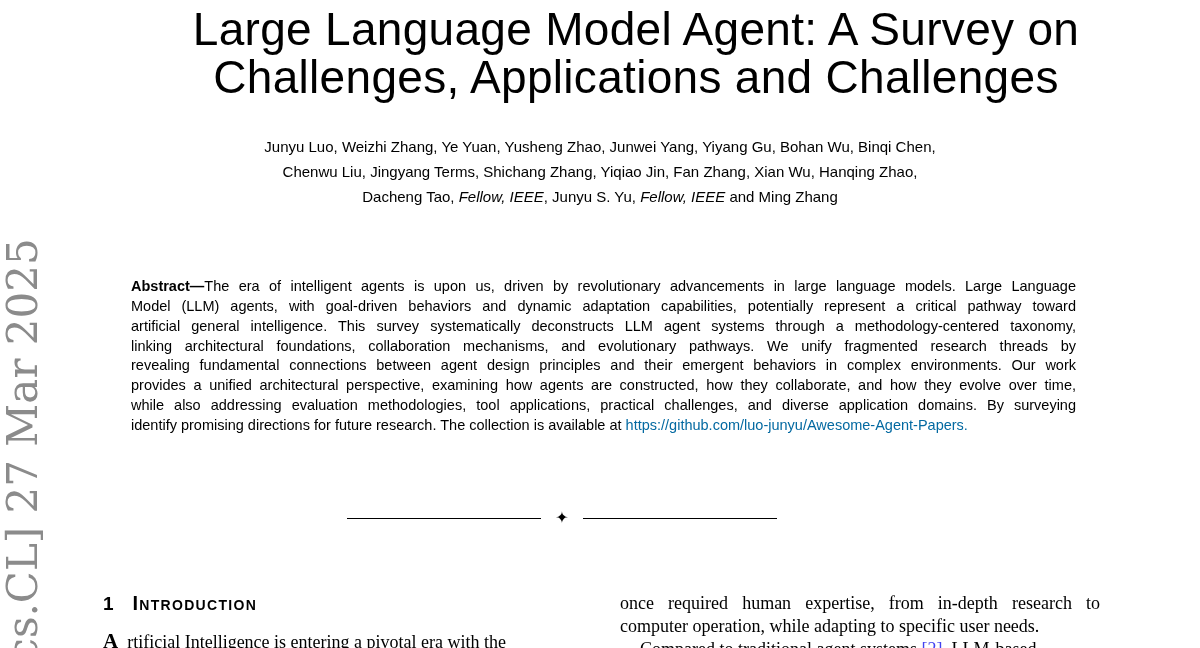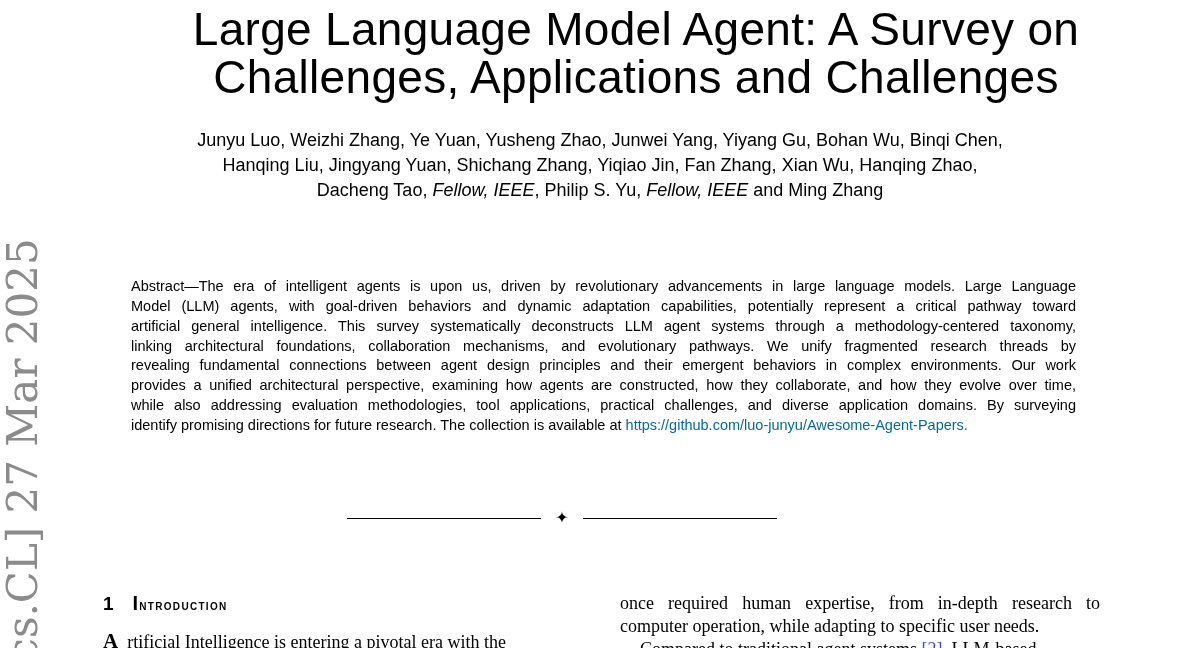--- a/index.html
+++ b/index.html
@@ -36,39 +36,39 @@
     font-size: 46px;
     font-weight: normal;
     line-height: 48px;
     letter-spacing: 0.3px;
     padding-left: 36px;
   }
   .title-line { display: block; }
   
   .authors {
     position: absolute;
-    top: 128px;
+    top: 134px;
     left: 0;
     width: 1200px;
     text-align: center;
-    font-size: 18px;
+    font-size: 15px;
     line-height: 25px;
   }
   
   .abstract {
     position: absolute;
     top: 277px;
     left: 131px;
     width: 945px;
     font-size: 14.5px;
     line-height: 19.85px;
   }
   .abs-line { width: 100%; }
   .j { text-align: justify; text-align-last: justify; }
-  .abs-label { font-weight: normal; }
+  .abs-label { font-weight: bold; }
   a.link { color: #0369a1; text-decoration: none; }
   
   .index-terms {
     position: absolute;
     top: 478px;
     left: 131px;
     width: 945px;
     font-size: 14.5px;
     line-height: 19.85px;
   }
@@ -88,21 +88,21 @@
   
   .section-heading {
     position: absolute;
     top: 592px;
     left: 103px;
     font-weight: bold;
     white-space: nowrap;
   }
   .sec-num { font-size: 19px; margin-right: 19px; }
   .sec-cap { font-size: 20px; letter-spacing: 1.2px; }
-  .sec-rest { font-size: 10px; letter-spacing: 1.3px; }
+  .sec-rest { font-size: 14px; letter-spacing: 1.3px; }
   
   .col-left-body {
     position: absolute;
     top: 630px;
     left: 103px;
     width: 500px;
     font-family: "Liberation Serif", serif;
     font-size: 18px;
     line-height: 23px;
   }
@@ -131,22 +131,22 @@
 
   <div class="watermark">[cs.CL] 27 Mar 2025</div>
 
   <h1 class="title">
     <span class="title-line">Large Language Model Agent: A Survey on</span>
     <span class="title-line">Challenges, Applications and Challenges</span>
   </h1>
 
   <div class="authors">
     <div>Junyu Luo, Weizhi Zhang, Ye Yuan, Yusheng Zhao, Junwei Yang, Yiyang Gu, Bohan Wu, Binqi Chen,</div>
-    <div>Hanqing Liu, Jingyang Yuan, Shichang Zhang, Yiqiao Jin, Fan Zhang, Xian Wu, Hanqing Zhao,</div>
-    <div><span>Dacheng Tao, </span><i>Fellow, IEEE</i><span>, Philip S. Yu, </span><i>Fellow, IEEE</i><span> and Ming Zhang</span></div>
+    <div>Chenwu Liu, Jingyang Terms, Shichang Zhang, Yiqiao Jin, Fan Zhang, Xian Wu, Hanqing Zhao,</div>
+    <div><span>Dacheng Tao, </span><i>Fellow, IEEE</i><span>, Junyu S. Yu, </span><i>Fellow, IEEE</i><span> and Ming Zhang</span></div>
   </div>
 
   <div class="abstract">
     <div class="abs-line j"><b class="abs-label">Abstract—</b><span>The era of intelligent agents is upon us, driven by revolutionary advancements in large language models. Large Language</span></div>
     <div class="abs-line j">Model (LLM) agents, with goal-driven behaviors and dynamic adaptation capabilities, potentially represent a critical pathway toward</div>
     <div class="abs-line j">artificial general intelligence. This survey systematically deconstructs LLM agent systems through a methodology-centered taxonomy,</div>
     <div class="abs-line j">linking architectural foundations, collaboration mechanisms, and evolutionary pathways. We unify fragmented research threads by</div>
     <div class="abs-line j">revealing fundamental connections between agent design principles and their emergent behaviors in complex environments. Our work</div>
     <div class="abs-line j">provides a unified architectural perspective, examining how agents are constructed, how they collaborate, and how they evolve over time,</div>
     <div class="abs-line j">while also addressing evaluation methodologies, tool applications, practical challenges, and diverse application domains. By surveying</div>

